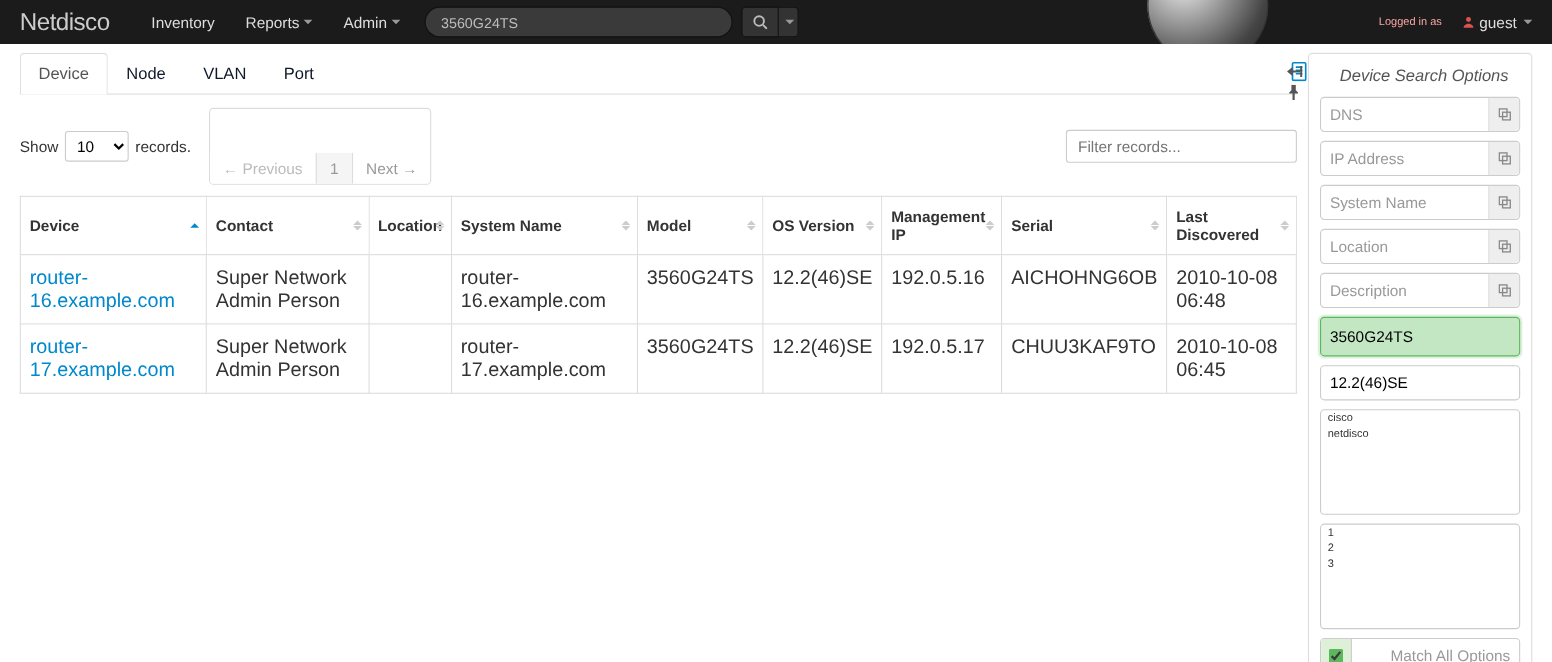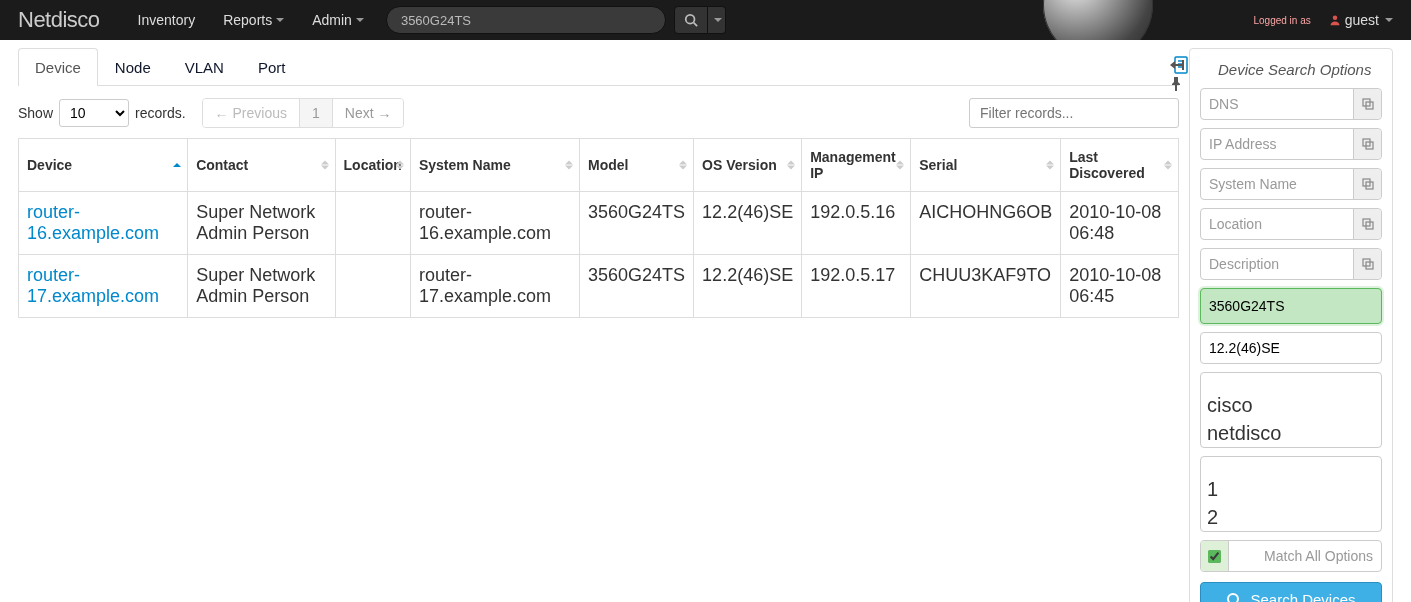--- a/index.html
+++ b/index.html
@@ -19,23 +19,23 @@
 .guest-wrap { display:flex; align-items:center; color:#ddd; cursor:pointer; }
 .user-icon { color:#d9534f; margin-right:4px; }
 .container { display: flex; padding: 8px 18px; }
 .main { flex: 1; padding-right: 10px; position:relative; }
 .tabs { border-bottom: 1px solid #ddd; display: flex; margin-bottom: 12px; }
 .tab { padding: 10px 16px; color: #0f172a; cursor: pointer; border: 1px solid transparent; border-bottom: none; border-radius: 4px 4px 0 0; margin-bottom: -1px; font-size: 15px; }
 .tab.active { color: #555; border-color: #ddd; background: #fff; }
 .doc-icon { position:absolute; right:0; top:8px; color:#08c; cursor:pointer; }
 .controls { display:flex; align-items:center; margin-bottom:10px; }
 .show-wrap { display:flex; align-items:center; gap:6px; }
-.select { border:1px solid #ccc; border-radius:3px; padding:4px 6px; font-size:14px; background:#fff; width:70px; }
+.select { border:1px solid #ccc; border-radius:3px; padding:4px 6px; font-size:14px; background:#fff; width:58px; }
 .pager { display:flex; margin-left:16px; border:1px solid #ddd; border-radius:4px; overflow:hidden; }
-.pager button { border:none; background:#fff; padding:6px 12px; color:#999; font-size:14px; cursor:pointer; }
+.pager button { border:none; background:#fff; padding:6px 12px; color:#999; font-size:14px; cursor:pointer;margin-top:40px; }
 .pager button.cur { background:#f5f5f5; color:#999; }
 .pager button.dis { color:#bbb; cursor:not-allowed; }
 .pager button + button { border-left:1px solid #ddd; }
 .filter-input { margin-left:auto; border:1px solid #ccc; border-radius:3px; padding:6px 10px; width:210px; font-size:14px; }
 table { width:100%; border-collapse: collapse; border:1px solid #ddd; }
 th { text-align:left; padding:10px 8px; font-weight:700; font-size:14px; border:1px solid #ddd; background:#fff; position:relative; }
 .sort-ic { position:absolute; right:6px; top:50%; transform:translateY(-50%); display:flex; flex-direction:column; gap:1px; }
 .sort-ic .up, .sort-ic .dn { width:0; height:0; border-left:4px solid transparent; border-right:4px solid transparent; }
 .sort-ic .up { border-bottom:4px solid #ccc; }
 .sort-ic .dn { border-top:4px solid #ccc; }
@@ -44,21 +44,21 @@
 .dev-link { color:#08c; text-decoration:none; }
 .sidebar { width:204px; border:1px solid #ddd; border-radius:4px; padding:8px 10px 14px 10px; position:relative; }
 .side-icons { position:absolute; left:-20px; top:10px; display:flex; flex-direction:column; gap:6px; color:#555; }
 .side-title { font-style:italic; color:#555; margin:4px 0 10px 18px; font-size:15px; }
 .copy-input-wrap { position:relative; margin-bottom:8px; }
 .copy-input { width:100%; border:1px solid #ccc; border-radius:4px; padding:7px 30px 7px 8px; font-size:14px; color:#999; }
 .copy-input::placeholder { color:#999; }
 .copy-btn { position:absolute; right:1px; top:1px; bottom:1px; width:28px; border:none; border-left:1px solid #ccc; background:#eee; border-radius:0 4px 4px 0; cursor:pointer; display:flex; align-items:center; justify-content:center; }
 .hl-input { width:100%; border:1px solid #5cb85c; background:#c3e6c3; border-radius:4px; padding:9px 8px; font-size:14px; margin-bottom:8px; box-shadow: 0 0 0 2px rgba(92,184,92,0.2); }
 .plain-input { width:100%; border:1px solid #ccc; border-radius:4px; padding:7px 8px; font-size:14px; margin-bottom:8px; }
-.listbox { width:100%; border:1px solid #ccc; border-radius:4px; font-size:20px; margin-bottom:8px; height:76px; overflow-y:auto; padding:18px 6px; line-height:1.4; }
+.listbox { width:100%; border:1px solid #ccc; border-radius:4px; font-size:10px; margin-bottom:8px; height:96px; overflow-y:auto; padding:1px 6px; line-height:1.4; }
 .chk-row { display:flex; align-items:center; border:1px solid #ccc; border-radius:4px; margin-bottom:10px; overflow:hidden; }
 .chk-box { width:28px; align-self:stretch; display:flex; align-items:center; justify-content:center; background:#dff0d8; border-right:1px solid #ccc; }
 .chk-box input { accent-color:#5cb85c; }
 .chk-label { padding:7px 8px; color:#999; flex:1;text-align:right; }
 .btn-primary { width:100%; background:#3fb0e6; border:1px solid #2a8fc0; color:#fff; padding:8px 0; border-radius:4px; font-size:15px; cursor:pointer; display:flex; align-items:center; justify-content:center; gap:8px; }
 svg { display:block; }
 </style>
 </head>
 <body>
 

